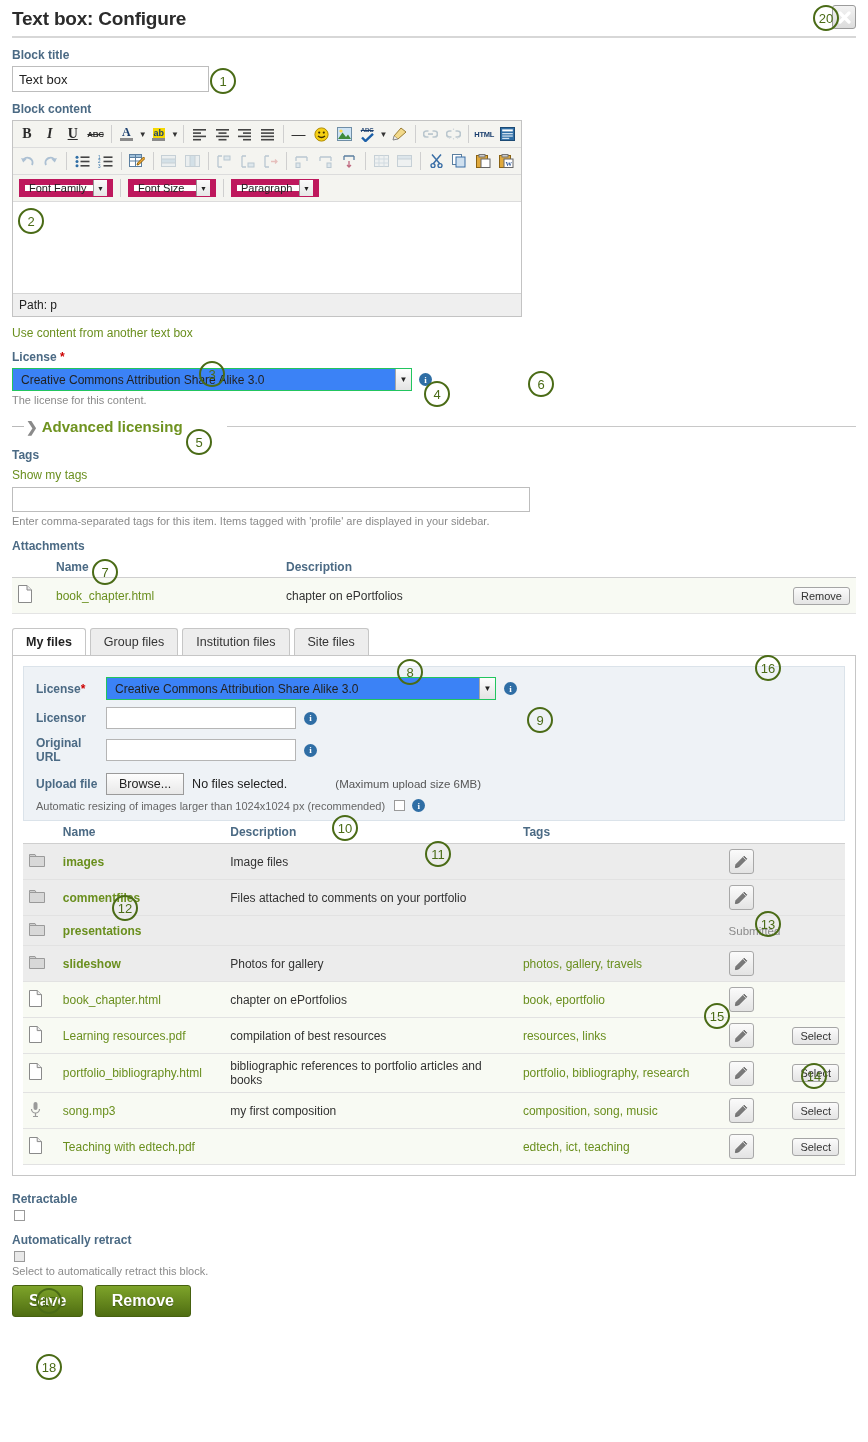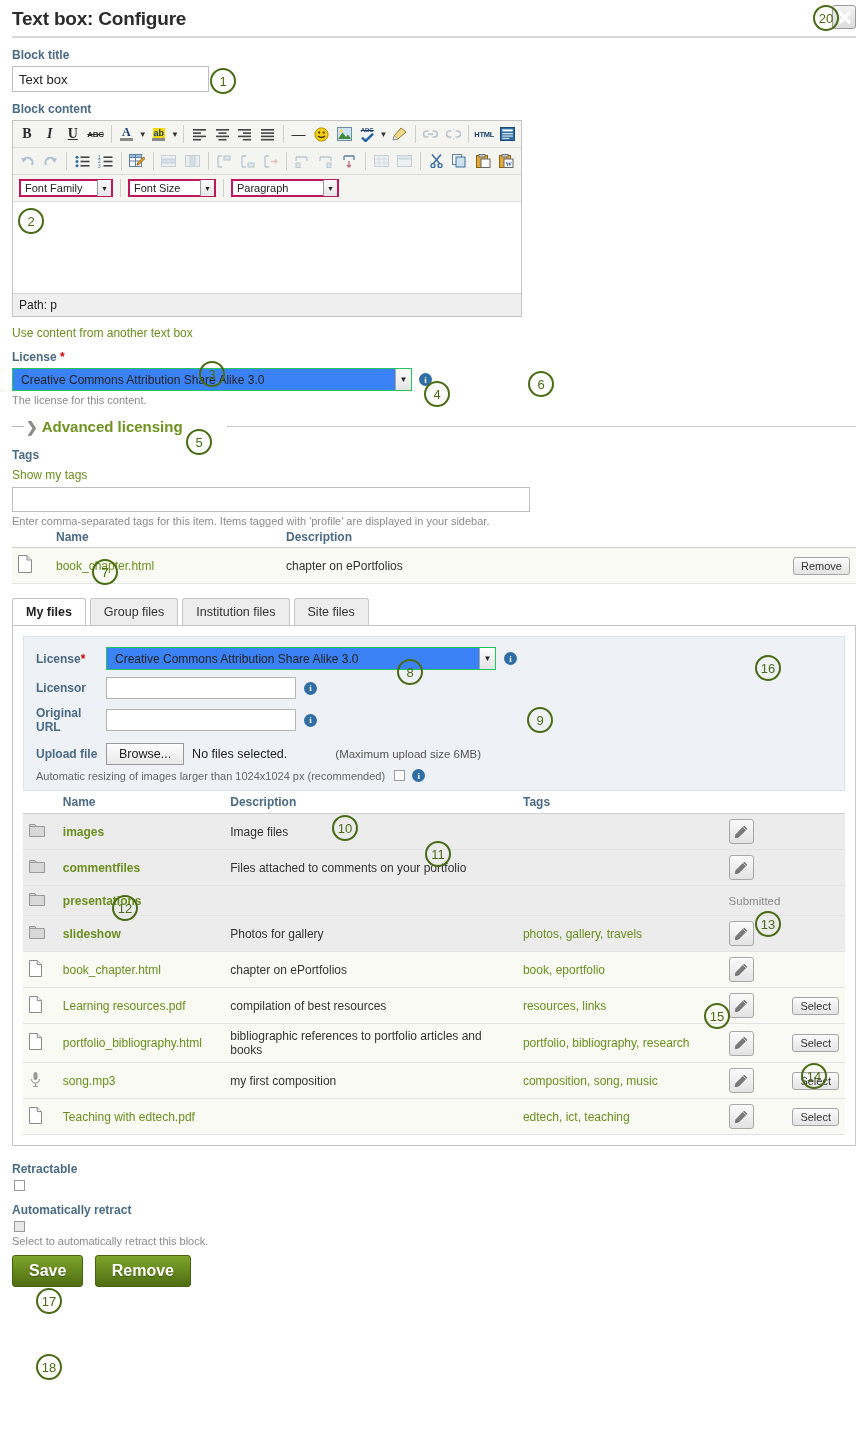--- a/index.html
+++ b/index.html
@@ -73,21 +73,21 @@
   }
   .tbrow:nth-child(3){ border-bottom:1px solid #dcdcdc; }
   .tbtn {
     width:23px; height:22px; display:flex; align-items:center; justify-content:center;
     font-size:13px; color:#2b2b2b; cursor:pointer; border:1px solid transparent;
   }
   .tbtn.dis { opacity:0.38; }
   .sep { width:1px; height:18px; background:#cfcfcf; margin:0 3px; }
   .caret { font-size:8px; color:#333; width:9px; text-align:center; cursor:pointer; }
   .selbox {
-    height:18px; border:2px solid #be185d; background:#fff;
+    height:18px; border:6px solid #be185d; background:#fff;
     display:flex; align-items:center; font-size:11px; color:#222;
     padding-left:4px; margin:0 3px;
   }
   .selbox .lbl { flex:1; white-space:nowrap; }
   .selbox .arw {
     width:14px; height:16px; border-left:1px solid #9a9a9a;
     background:linear-gradient(#fbfbfb,#e6e6e6);
     display:flex; align-items:center; justify-content:center; font-size:7px;
   }
   .edit-area { height:92px; background:#fff; border-bottom:1px solid #d5d5d5; }
@@ -497,21 +497,21 @@
       <div class="selbox" style="width:94px;">
         <span class="lbl">Font Family</span>
         <span class="arw">▼</span>
       </div>
       <div class="sep"></div>
       <div class="selbox" style="width:88px;">
         <span class="lbl">Font Size</span>
         <span class="arw">▼</span>
       </div>
       <div class="sep"></div>
-      <div class="selbox" style="width:108px;">
+      <div class="selbox" style="width:88px;">
         <span class="lbl">Paragraph</span>
         <span class="arw">▼</span>
       </div>
     </div>
 
     <div class="edit-area"></div>
     <div class="edit-path">Path: p</div>
   </div>
 
   
@@ -541,20 +541,21 @@
     <span class="adv-line"></span>
   </div>
 
   
   <label class="flabel" style="margin-top:13px;">Tags</label>
   <a href="#" class="greenlink" style="font-size:12px;display:block;margin:6px 0 5px 0;">Show my tags</a>
   <input class="text" style="width: 518px; height: 25px;" value="">
   <div class="hint">Enter comma-separated tags for this item. Items tagged with 'profile' are displayed in your sidebar.</div>
 
   
+  <label class="flabel" style="margin-top:12px;">Attachments</label>
 
   <table class="att-tbl">
     <thead>
       <tr>
         <th style="width:38px;"></th>
         <th style="width:230px;">Name</th>
         <th>Description</th>
         <th style="width:80px;"></th>
       </tr>
     </thead>

